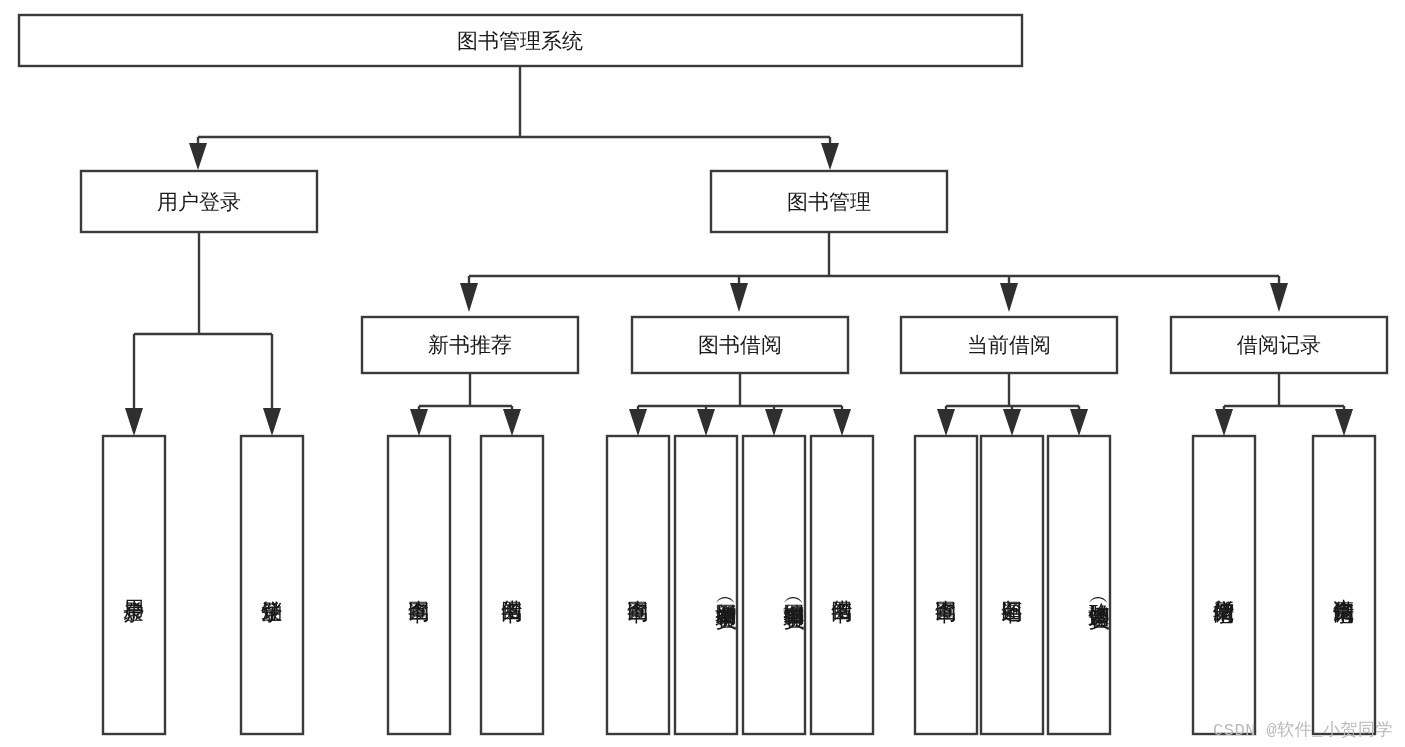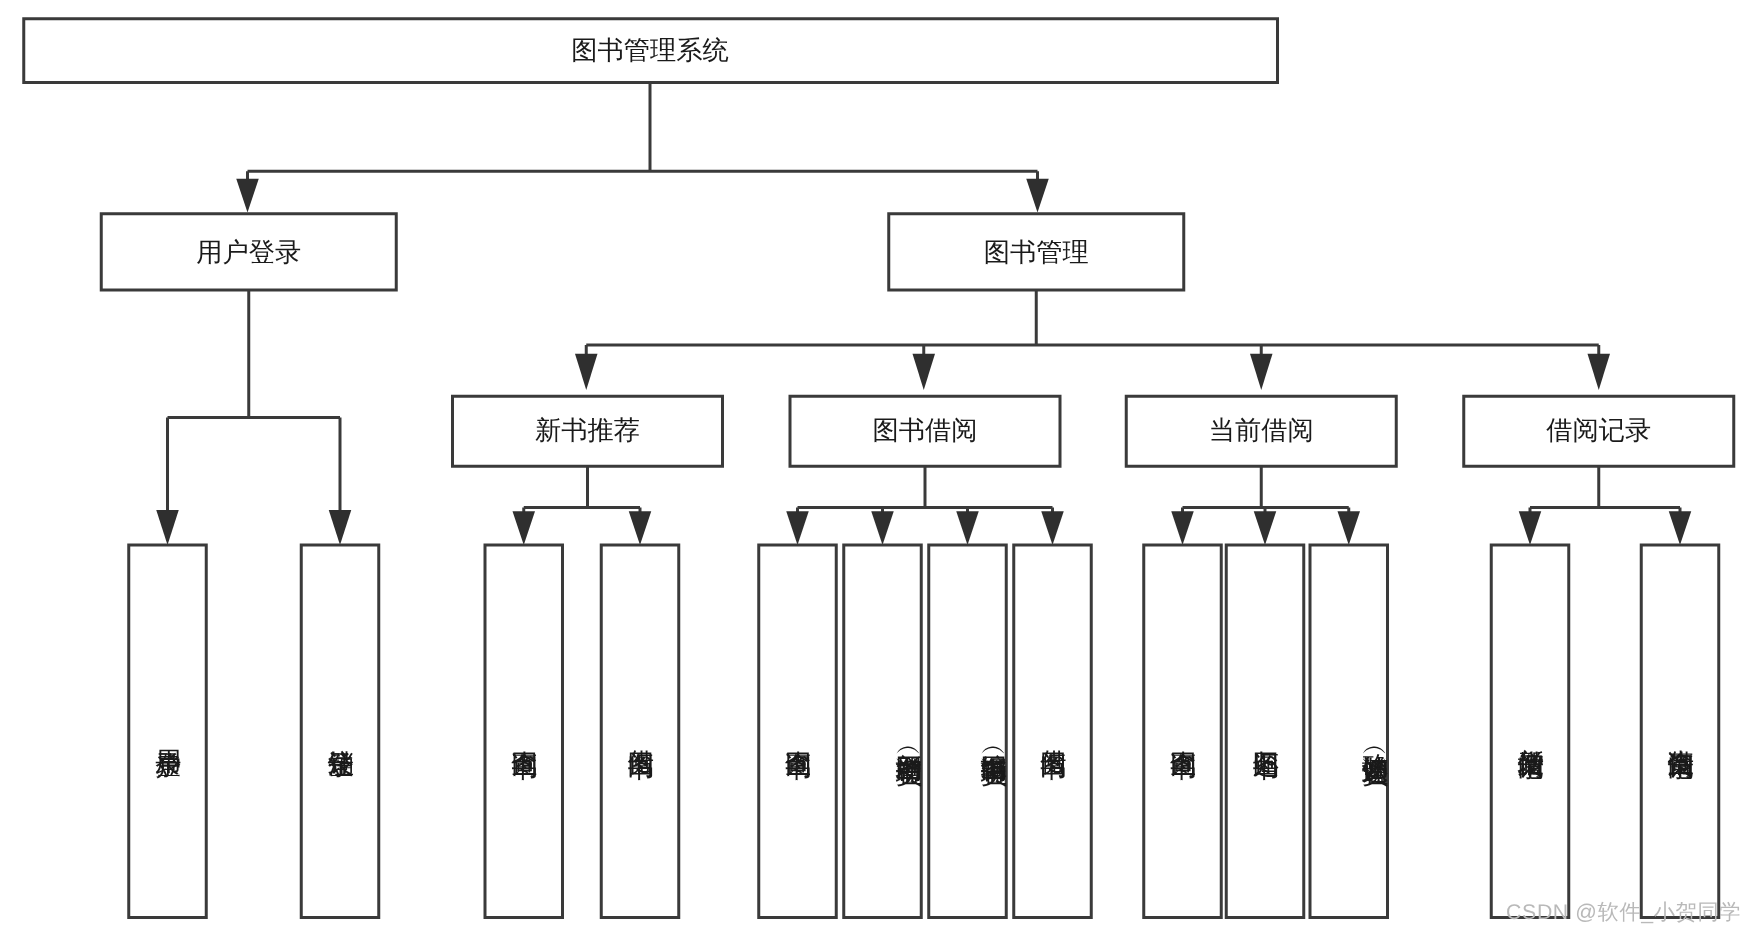--- a/index.html
+++ b/index.html
@@ -63,21 +63,21 @@
     white-space: nowrap;
     pointer-events: none;
   }
   .vert-label.centered {
     align-items: center;
   }
   .watermark {
     position: absolute;
     right: 12px;
     bottom: 6px;
-    font-family: Liberation Sans, sans-serif;
+    font-family: Liberation Mono, monospace;
     font-size: 17px;
     color: #b9b9b9;
     letter-spacing: 0.5px;
     white-space: nowrap;
   }
 </style>
 </head>
 <body>
 
 <div id="diagram-root">

